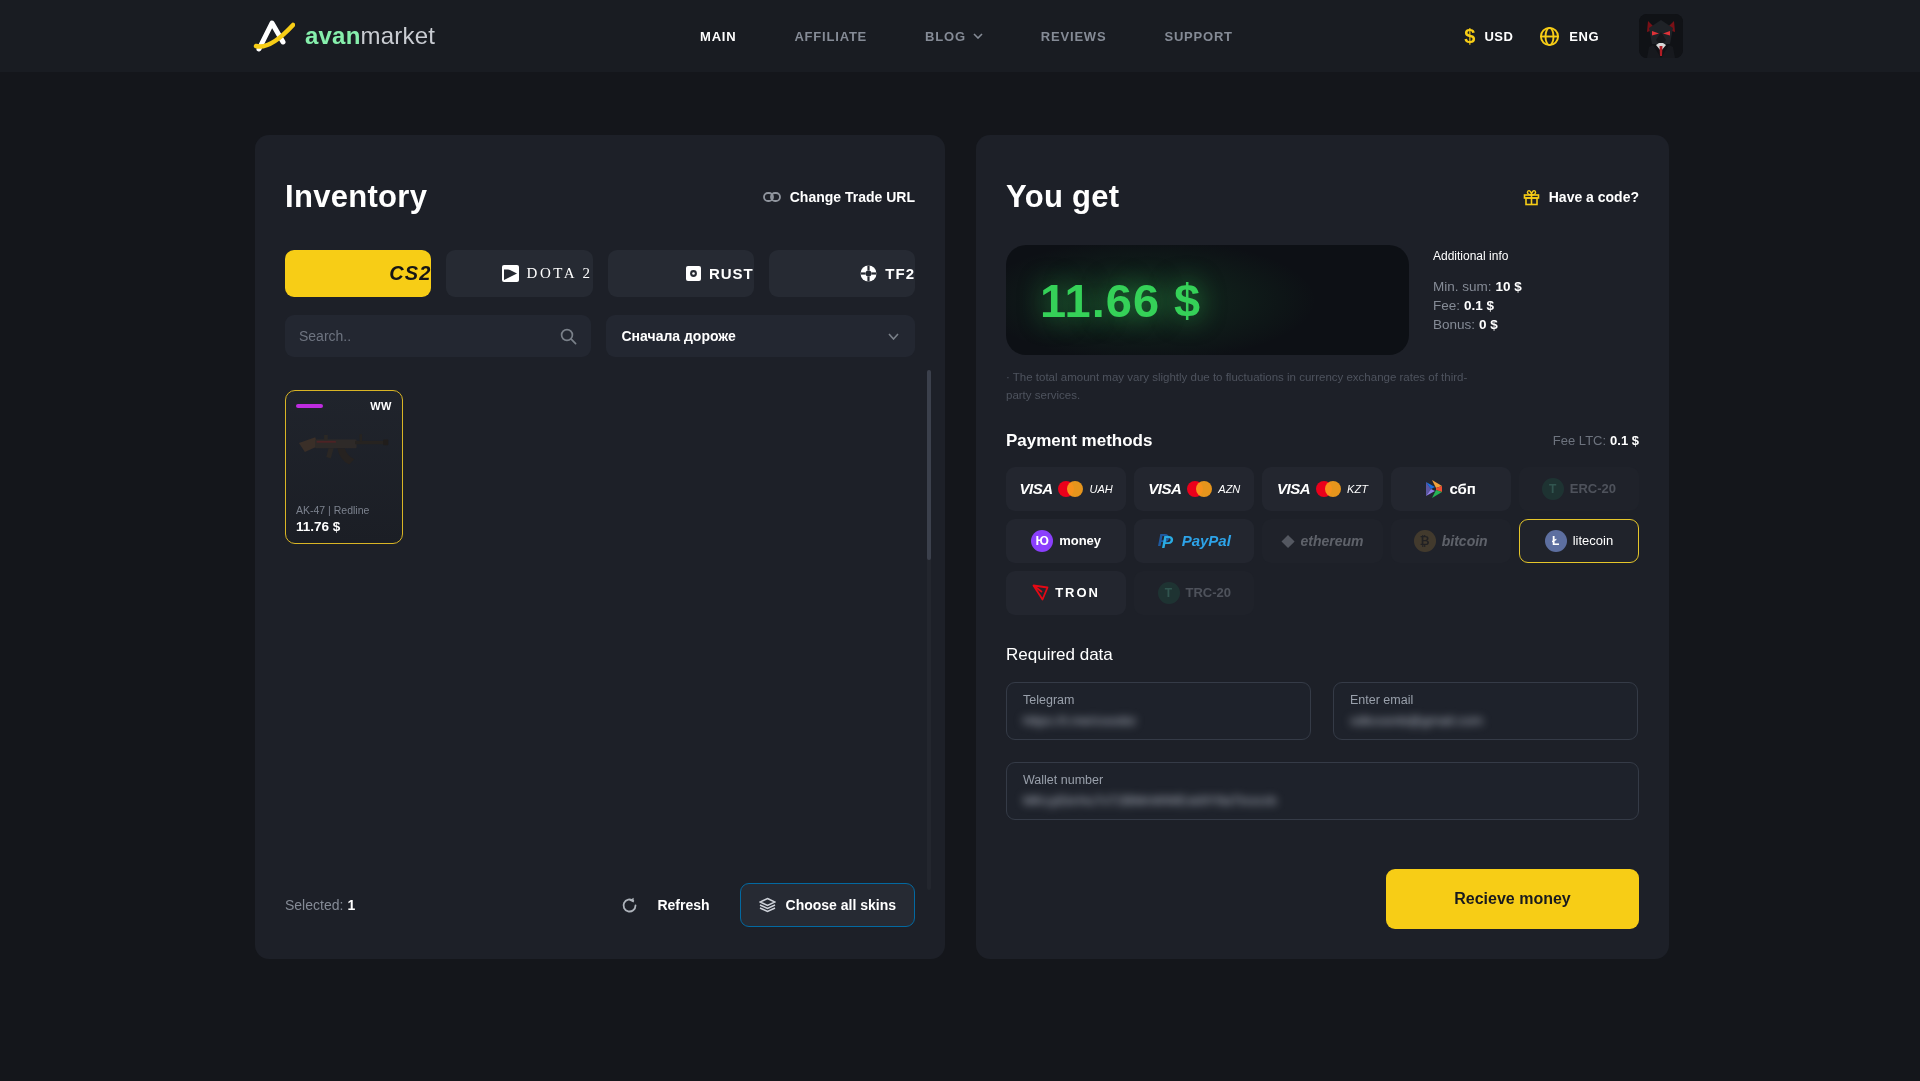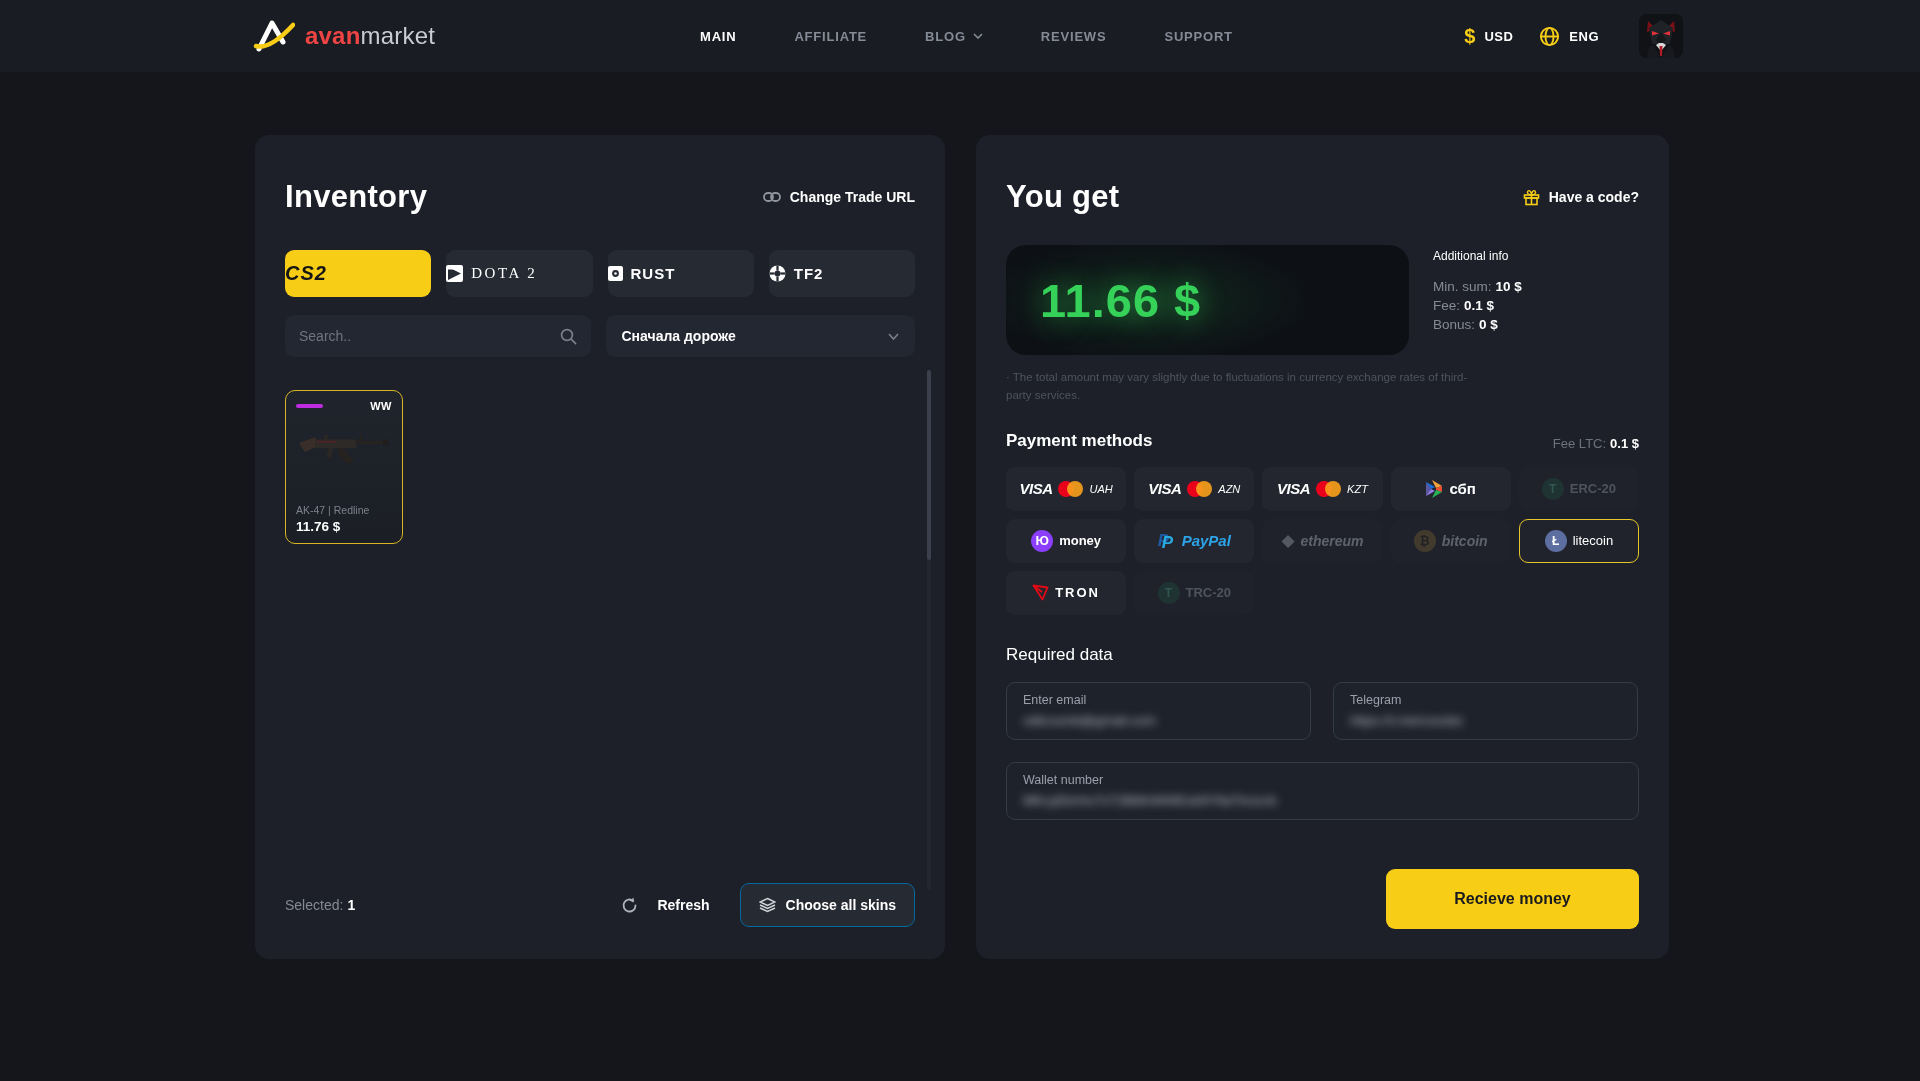--- a/index.html
+++ b/index.html
@@ -10,41 +10,41 @@
     color:#fff;
     position:relative;
   }
   
   .nav {
     position:absolute; top:0; left:0; width:1920px; height:72px;
     background:#191c22; display:flex; align-items:center;
   }
   .brand { position:absolute; left:253px; display:flex; align-items:center; gap:10px; }
   .brand-name { font-size:24px; letter-spacing:.2px; }
-  .brand-bold { font-weight:bold; color:#ef4444; }
+  .brand-bold { font-weight:bold; color:#86efac; }
   .brand-light { font-weight:300; color:#c9ccd2; }
   .nav-menu { position:absolute; left:700px; display:flex; align-items:center; gap:58px; }
   .nav-item { font-size:13px; font-weight:bold; letter-spacing:.8px; color:#858b96; cursor:pointer; display:flex; align-items:center; gap:7px;}
   .nav-item.active { color:#ffffff; }
   .nav-right { position:absolute; right:237px; display:flex; align-items:center; gap:26px; }
   .nav-pill { display:flex; align-items:center; gap:9px; cursor:pointer; }
   .nav-pill .glyph { color:#f7cd16; font-size:20px; font-weight:bold; }
   .nav-pill .lbl { font-size:13px; font-weight:bold; color:#fff; letter-spacing:.5px; }
   .avatar { width:44px; height:44px; border-radius:8px; overflow:hidden; margin-left:14px; cursor:pointer; background:#0f1115;}
   
   .panels { position:absolute; top:135px; left:255px; display:flex; gap:31px; }
   .panel { background:#1d2028; border-radius:14px; height:824px; padding:44px 30px 30px 30px; position:relative; }
   .panel.inventory { width:690px; }
   .panel.youget { width:693px; }
   .panel-head { display:flex; align-items:center; justify-content:space-between; }
   .panel-title { font-size:31px; font-weight:bold; letter-spacing:.3px; }
   .head-link { display:flex; align-items:center; gap:9px; font-size:14px; font-weight:bold; color:#fff; cursor:pointer; }
   
   .tabs { display:flex; gap:15px; margin-top:35px; }
-  .tab { flex:1; height:47px; border-radius:9px; background:#262a33; display:flex; align-items:center; justify-content:flex-start; gap:8px; cursor:pointer; color:#fff; font-weight:bold; }
+  .tab { flex:1; height:47px; border-radius:9px; background:#262a33; display:flex; align-items:center; justify-content:flex-end; gap:8px; cursor:pointer; color:#fff; font-weight:bold; }
   .tab.active { background:#f7cd16; color:#151515; }
   .tab .game-logo { display:flex; align-items:center; }
   .cs2-text { font-style:italic; font-weight:bold; font-size:20px; letter-spacing:1px; }
   .tab-label { font-size:15px; font-weight:bold; letter-spacing:1px; }
   .dota-label { letter-spacing:2.5px; font-weight:normal; font-family:"Liberation Serif", serif; font-size:15px;}
   .search-row { display:flex; gap:15px; margin-top:18px; }
   .search-box { flex:1; height:42px; background:#232731; border-radius:9px; display:flex; align-items:center; padding:0 14px; }
   .search-box input { flex:1; background:transparent; border:none; outline:none; color:#cfd3da; font-size:14px; font-family:"Liberation Sans", sans-serif; }
   .search-box input::placeholder { color:#6e7480; }
   .sort-box { flex:1; height:42px; background:#232731; border-radius:9px; display:flex; align-items:center; justify-content:space-between; padding:0 16px; cursor:pointer; }
@@ -74,21 +74,21 @@
     width:403px; height:110px; border-radius:20px;
     background:radial-gradient(ellipse 60% 80% at 35% 50%, rgba(48,200,86,.14), rgba(48,200,86,0) 70%), #0d1015;
     display:flex; align-items:center; padding-left:34px;
   }
   .amount-value { font-size:47px; font-weight:bold; color:#35d158; letter-spacing:1px; text-shadow:0 0 26px rgba(53,209,88,.6); }
   .info-block { margin-left:24px; padding-top:4px; }
   .info-title { font-size:12px; font-weight:normal; margin-bottom:16px; }
   .info-row { font-size:13.5px; color:#858b96; margin-bottom:4px; }
   .info-row b { color:#fff; margin-left:4px; }
   .disclaimer { margin-top:14px; width:470px; font-size:11.5px; line-height:1.55; color:#4e535e; }
-  .pay-head { display:flex; align-items:flex-end; justify-content:space-between; margin-top:26px; }
+  .pay-head { display:flex; align-items:center; justify-content:space-between; margin-top:26px; }
   .pay-title { font-size:17px; font-weight:bold; }
   .fee-note { font-size:13px; color:#6d737e; }
   .fee-note b { color:#fff; margin-left:4px; }
   .pay-grid { display:grid; grid-template-columns:repeat(5,1fr); gap:8px; margin-top:16px; }
   .pay-cell { height:44px; border-radius:9px; background:#23262f; display:flex; align-items:center; justify-content:center; gap:6px; cursor:pointer; border:1px solid transparent; }
   .pay-cell.dim { background:#1f222a; }
   .pay-cell.dim > * { opacity:.38; }
   .pay-cell.selected { border-color:#e5c62a; background:#20232b; }
   .visa-word { font-style:italic; font-weight:bold; font-size:15px; letter-spacing:-.5px; color:#fff; }
   .mc { position:relative; width:25px; height:16px; }
@@ -419,26 +419,26 @@
       </div>
       <div></div>
         <div></div>
         <div></div>
     </div>
 
     <div class="req-title">Required data</div>
 
     <div class="fields-row">
       <div class="field half">
+        <div class="field-label">Telegram</div>
+        <div class="field-value">https://t.me/csoobz</div>
+      </div>
+      <div class="field half">
         <div class="field-label">Enter email</div>
         <div class="field-value">sdkcoonb@gmail.com</div>
-      </div>
-      <div class="field half">
-        <div class="field-label">Telegram</div>
-        <div class="field-value">https://t.me/csoobz</div>
       </div>
     </div>
     <div class="field full">
       <div class="field-label">Wallet number</div>
       <div class="field-value">MKcyEkrHu7sT2BMnWWEsk9Y9aTtnzcrb</div>
     </div>
 
     <button class="submit-btn">Recieve money</button>
   </div>
 </div>

